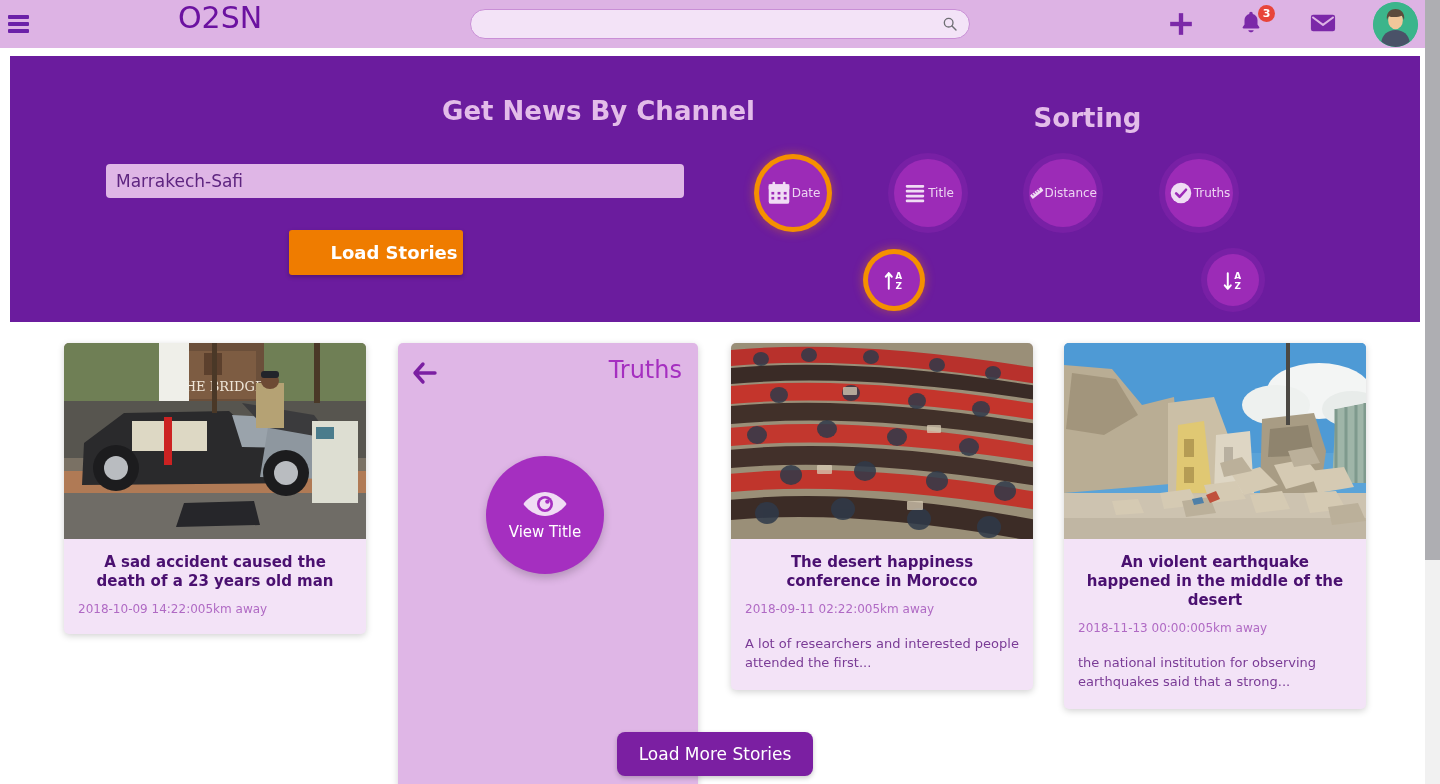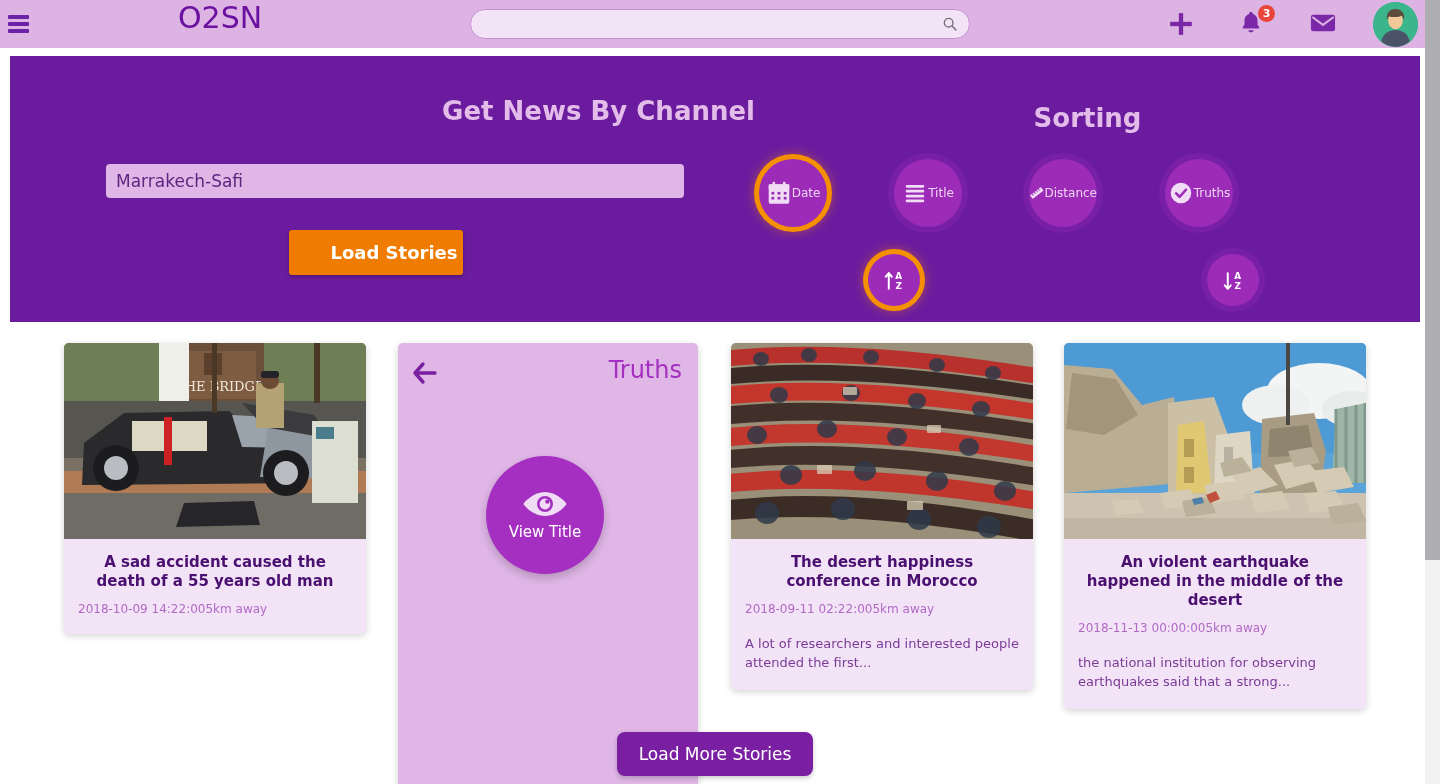--- a/index.html
+++ b/index.html
@@ -469,21 +469,21 @@
         <ellipse cx="206" cy="38" rx="9" ry="8" fill="#6d4a34"></ellipse>
         <rect x="197" y="28" width="18" height="7" rx="3" fill="#22242a"></rect>
         <rect x="248" y="78" width="46" height="82" fill="#ddded2"></rect>
         <rect x="252" y="84" width="18" height="12" fill="#4a7c8c"></rect>
         <path d="M120 160 L190 158 L196 182 L112 184 Z" fill="#26262a"></path>
         <rect x="148" y="0" width="5" height="70" fill="#4a3827"></rect>
         <rect x="250" y="0" width="6" height="60" fill="#4a3827"></rect>
       </svg>
     </div>
     <div class="card-body">
-      <div class="card-title">A sad accident caused the death of a 55 years old man</div>
+      <div class="card-title">A sad accident caused the death of a 23 years old man</div>
       <div class="card-meta">
         <span>2018-10-09 14:22:00</span>
         <span>5km away</span>
       </div>
     </div>
   </div>
 
   <div id="card-event">
     <svg id="flip-back-icon" viewBox="0 0 26 24">
       <path d="M11 3 L3 12 L11 21 M3 12 H23" fill="none" stroke="#7b1fa2" stroke-width="3.4" stroke-linecap="round" stroke-linejoin="round"></path>

